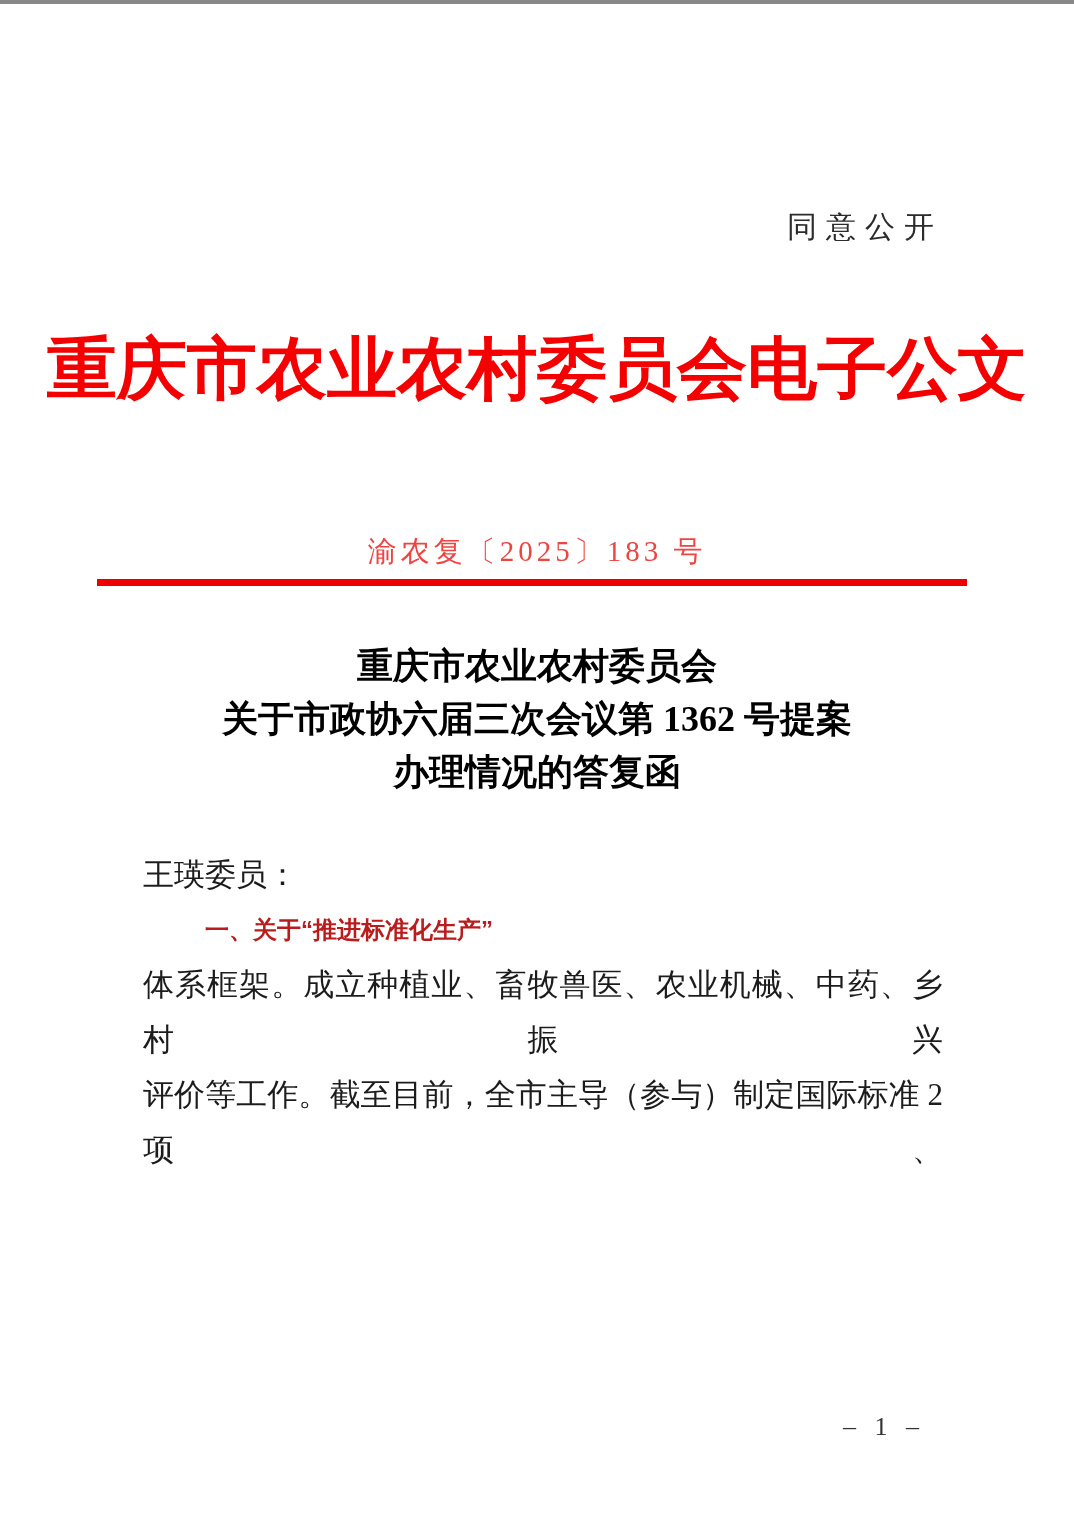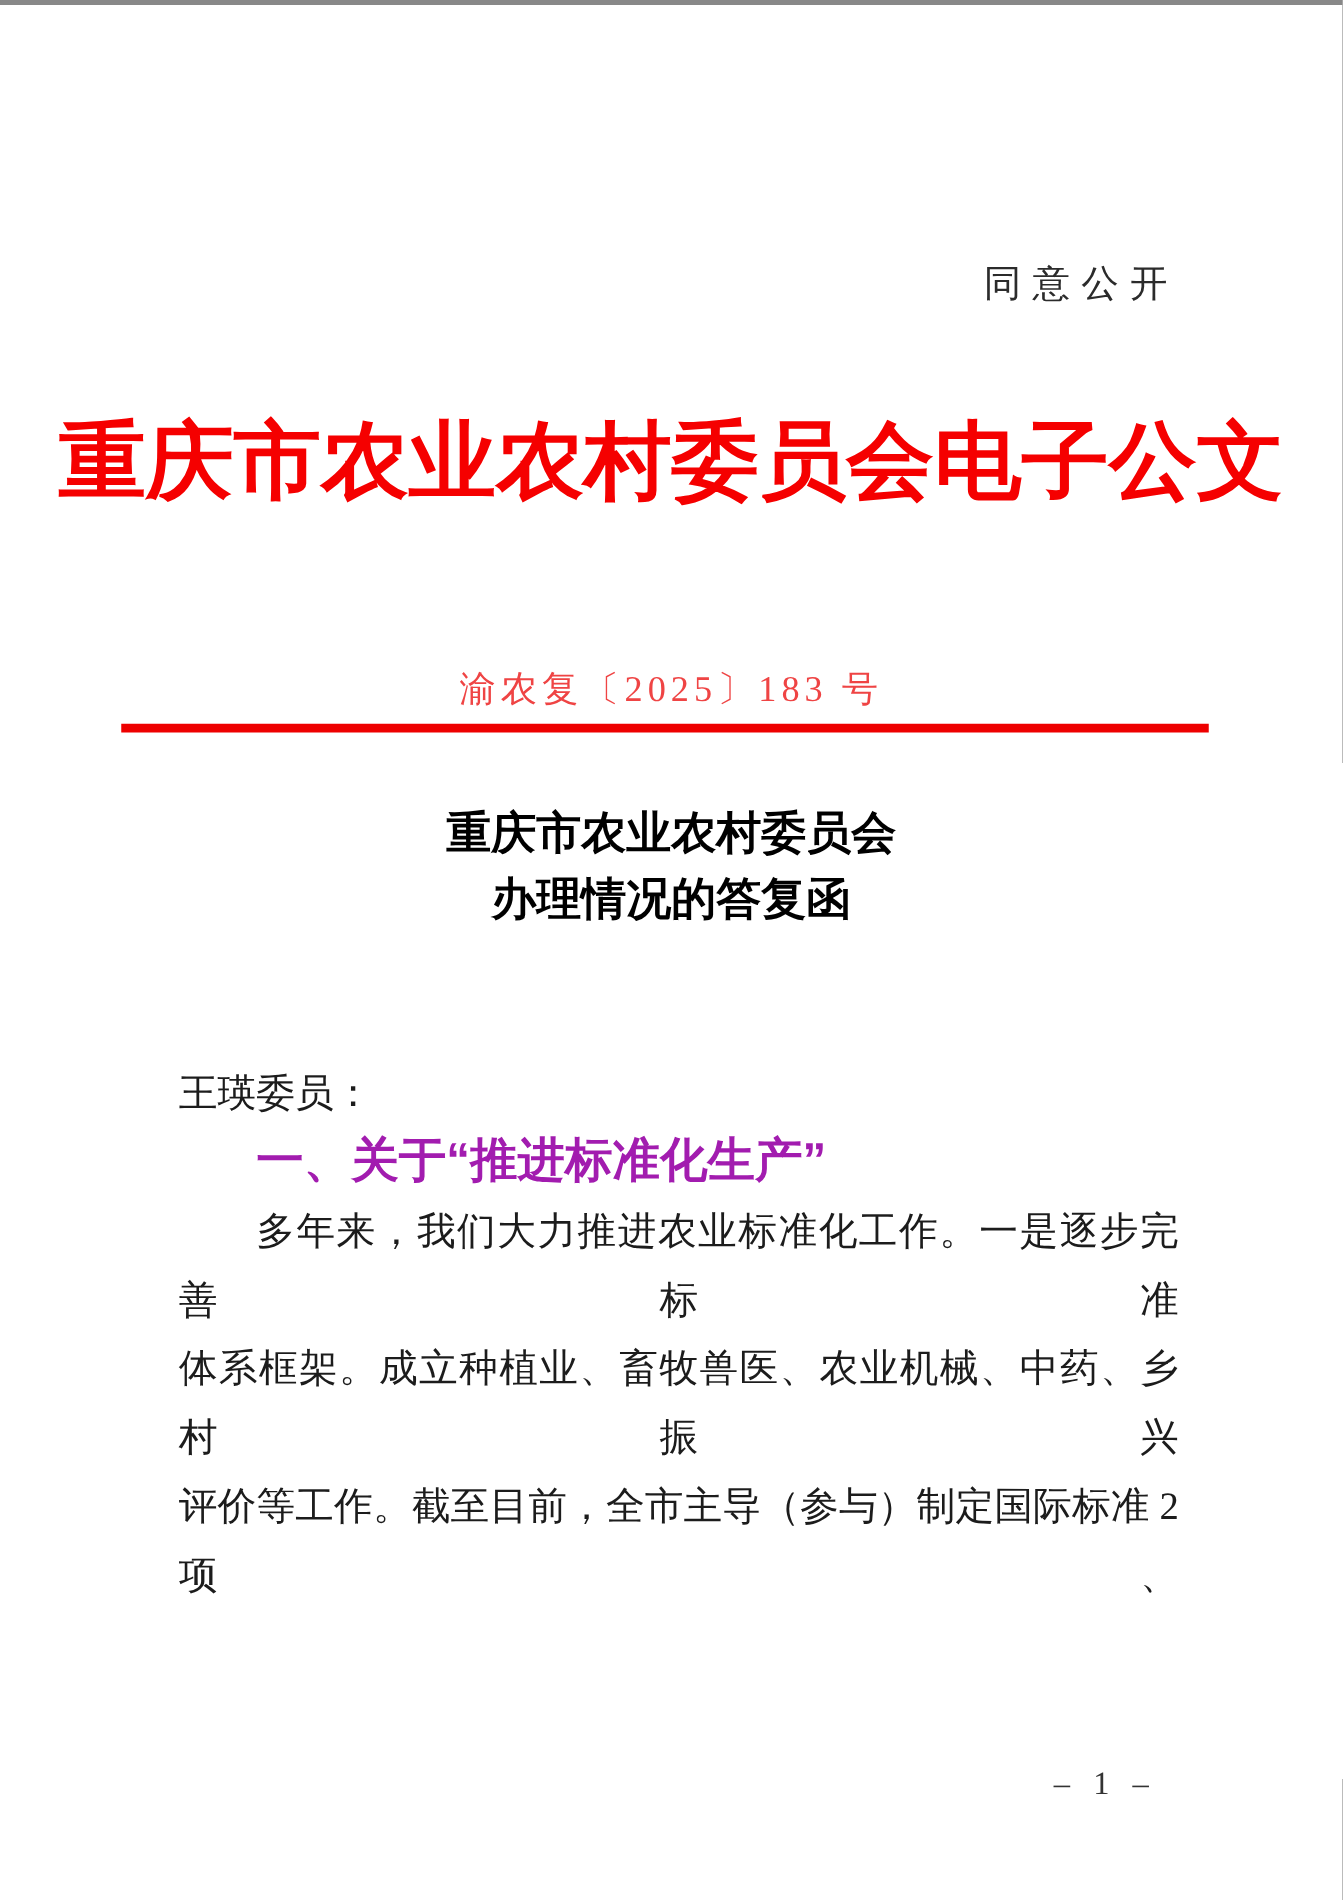--- a/index.html
+++ b/index.html
@@ -75,22 +75,22 @@
   .bline { display: block; white-space: nowrap; }
   .bline.fill {
     white-space: normal;
     text-align: justify;
     text-align-last: justify;
   }
   .bline.indent { text-indent: 62px; }
   .bline.heading {
     font-family: "Liberation Sans", "DejaVu Sans", sans-serif;
     font-weight: bold;
-    font-size: 38px;
-    color: #a21caf;
+    font-size: 24px;
+    color: #b91c1c;
   }
   .page-number {
     position: absolute;
     top: 1408px;
     right: 149px;
     font-size: 26px;
     letter-spacing: 6px;
     color: #333;
   }
 </style>
@@ -102,27 +102,27 @@
   <div class="approval-note">同意公开</div>
 
   <div class="banner-title">重庆市农业农村委员会电子公文</div>
 
   <div class="doc-number">渝农复〔2025〕183 号</div>
 
   <div class="red-rule"></div>
 
   <div class="doc-title">
     <div class="title-line">重庆市农业农村委员会</div>
+    <div class="title-line">关于市政协六届三次会议第 1362 号提案</div>
     <div class="title-line">办理情况的答复函</div>
   </div>
 
   <div class="doc-body">
     <div class="bline">王瑛委员：</div>
     <div class="bline indent heading">一、关于“推进标准化生产”</div>
-    <div class="bline indent fill">多年来，我们大力推进农业标准化工作。一是逐步完善标准</div>
     <div class="bline fill">体系框架。成立种植业、畜牧兽医、农业机械、中药、乡村振兴</div>
     <div class="bline fill">评价等工作。截至目前，全市主导（参与）制定国际标准 2 项、</div>
 
   </div>
 
   <div class="page-number">– 1 –</div>
 
 </div>
 
 </body></html>

